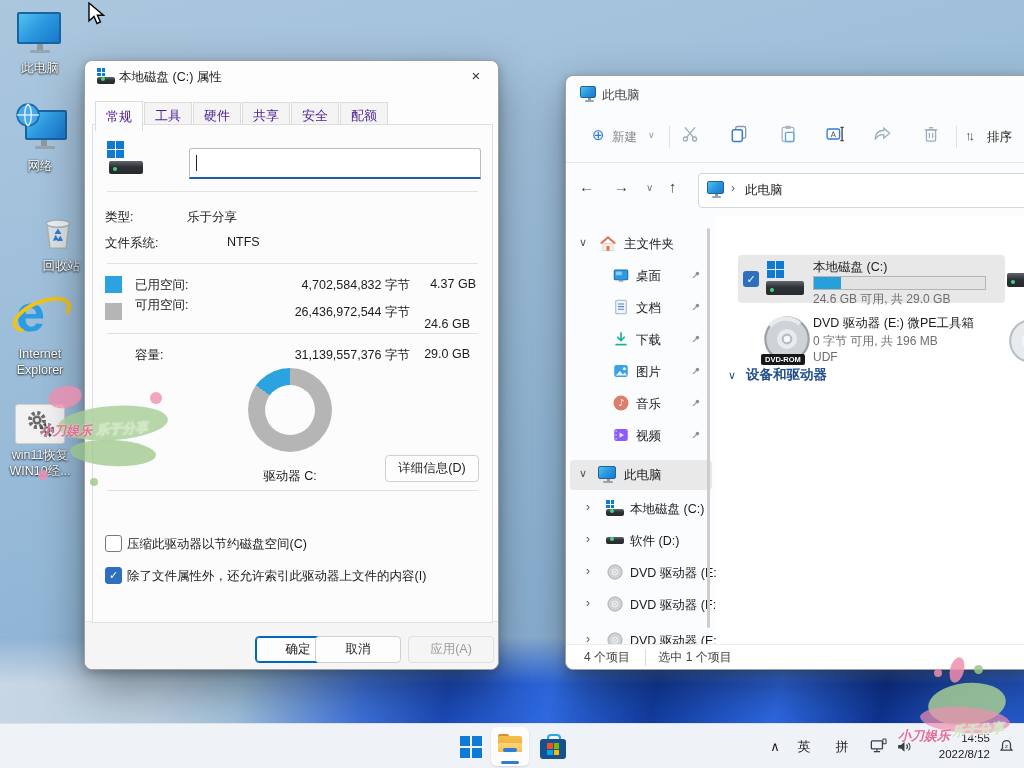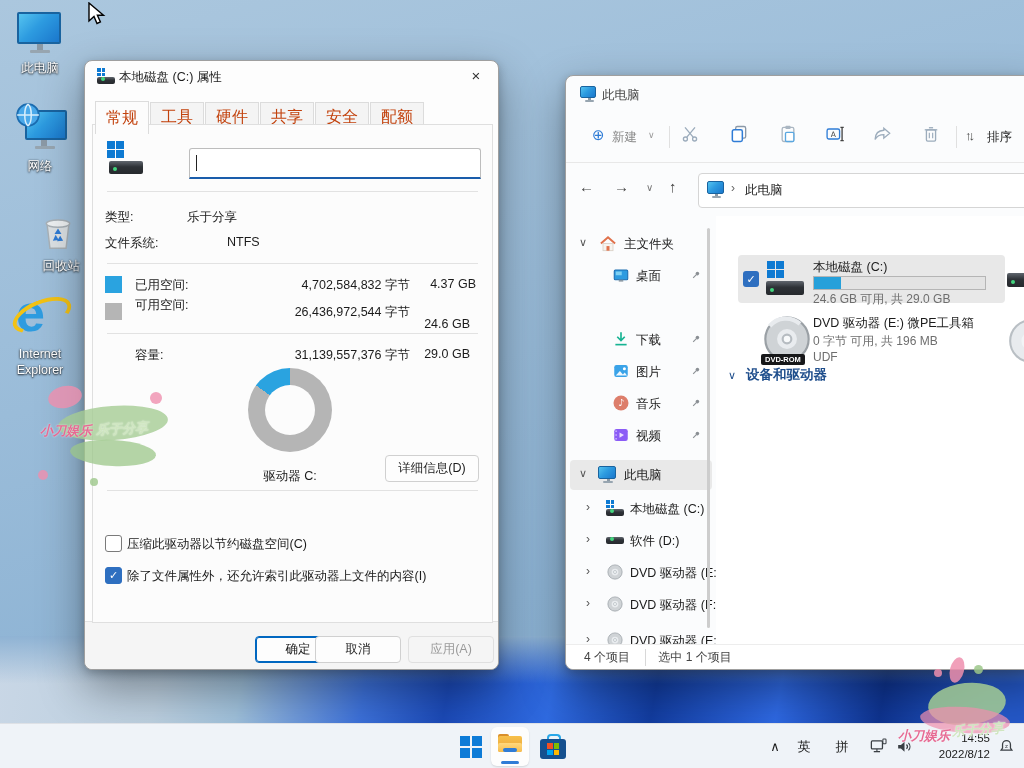--- a/index.html
+++ b/index.html
@@ -22,21 +22,21 @@
   .drivebar{display:block;background:linear-gradient(180deg,#60666e,#2e3237 45%,#26292d);border-radius:2px;position:relative;}
   .drivebar::after{content:'';position:absolute;left:4px;bottom:3px;width:4px;height:4px;border-radius:50%;background:#43d57e;}
   
   .win{position:absolute;background:#fdfdfd;border:1px solid #9f9f9f;border-radius:8px;
     box-shadow:0 18px 45px rgba(0,0,0,.38),0 3px 10px rgba(0,0,0,.22);}
   
   .dlg-title{position:absolute;left:0;top:0;right:0;height:30px;}
   .dlg-title .t{position:absolute;left:34px;top:8px;font-size:12.5px;color:#1b1b1b;}
   .dlg-close{position:absolute;right:0;top:0;width:44px;height:30px;text-align:center;line-height:30px;font-size:15px;color:#333;border-top-right-radius:8px;}
   .tabs{position:absolute;left:10px;top:40px;display:flex;align-items:flex-end;}
-  .tab{font-size:16px;color:#c2410c;padding:4px 10px 5px;background:#f4f4f4;border:1px solid #dcdcdc;border-bottom:none;margin-right:1px;}
+  .tab{font-size:13px;color:#4c1d95;padding:4px 10px 5px;background:#f4f4f4;border:1px solid #dcdcdc;border-bottom:none;margin-right:1px;}
   .tab.active{background:#fcfcfc;padding-top:6px;position:relative;z-index:2;margin-bottom:-1px;}
   .page{position:absolute;left:7px;top:63px;width:399px;height:497px;background:#fcfcfc;border:1px solid #dfdfdf;z-index:1;}
   .sep{position:absolute;left:14px;right:14px;height:1px;background:#e2e2e2;}
   .flabel{position:absolute;font-size:12.5px;color:#1b1b1b;white-space:nowrap;}
   .fval{position:absolute;font-size:12.5px;color:#1b1b1b;white-space:nowrap;}
   .rnum{position:absolute;font-size:12.5px;color:#1b1b1b;white-space:nowrap;text-align:right;}
   .sq{position:absolute;width:17px;height:17px;}
   .nm-input{position:absolute;left:96px;top:23px;width:290px;height:28px;background:#fff;border:1px solid #bdbdbd;border-bottom:2px solid #1a5dab;border-radius:3px 3px 0 0;}
   .caret{position:absolute;left:6px;top:6px;width:1px;height:16px;background:#222;}
   .donut{position:absolute;left:155px;top:243px;width:84px;height:84px;border-radius:50%;
@@ -130,20 +130,34 @@
   </div>
 
   <div class="dicon" style="left:0;top:288px;">
     <span style="position:relative;display:inline-block;width:56px;height:52px;">
       <span style="position:absolute;left:4px;top:0;font-size:52px;font-weight:700;color:#2e9ce0;line-height:50px;">e</span>
       <span style="position:absolute;left:-1px;top:12px;width:54px;height:22px;border:4px solid #f3c214;border-radius:50%;transform:rotate(-22deg);border-bottom-color:transparent;"></span>
     </span>
     <span class="lbl">Internet Explorer</span>
   </div>
 
+  <div class="dicon" style="left:0;top:404px;">
+    <span style="display:inline-block;width:48px;height:38px;background:#f2f2f2;border:1px solid #cfcfcf;border-radius:3px;position:relative;">
+      <svg width="46" height="36" viewBox="0 0 46 36">
+        <circle cx="20" cy="15" r="7" fill="none" stroke="#6b6b6b" stroke-width="4" stroke-dasharray="3 2.5"></circle>
+        <circle cx="20" cy="15" r="4.5" fill="#6b6b6b"></circle>
+          <circle cx="20" cy="15" r="2" fill="#f2f2f2"></circle>
+        <circle cx="30" cy="25" r="5.5" fill="none" stroke="#4d4d4d" stroke-width="3.4" stroke-dasharray="2.4 2"></circle>
+        <circle cx="30" cy="25" r="3.4" fill="#4d4d4d"></circle>
+          <circle cx="30" cy="25" r="1.5" fill="#f2f2f2"></circle>
+      </svg>
+    </span>
+    <span class="lbl">win11恢复</span>
+    <span class="lbl" style="margin-top:0;">WIN10经...</span>
+  </div>
 
   <svg class="cursor" style="left:86px;top:2px;" width="22" height="24" viewBox="0 0 22 24">
     <path d="M3 1 L3 19 L8 14.5 L11 21.5 L14.4 20 L11.4 13.2 L17.5 13.2 Z" fill="#fff" stroke="#000" stroke-width="1.4"></path>
   </svg>
 
   <div class="win" style="left:84px;top:60px;width:413px;height:608px;z-index:20;">
     <div class="dlg-title">
       <span style="position:absolute;left:12px;top:7px;width:18px;height:16px;">
         <span class="winlogo" style="position:absolute;left:0;top:0;width:8px;height:8px;">
             <i></i>
@@ -314,20 +328,33 @@
             <rect x="9" y="17" width="6" height="2.5" fill="#8b99a5"></rect>
           </svg>
         <span class="sb-lbl" style="left:70px;">桌面</span>
         <svg class="pin" width="12" height="12" viewBox="0 0 24 24">
             <g transform="rotate(45 12 12)">
               <circle cx="12" cy="8" r="3.6" fill="#8a8f94"></circle>
               <path d="M12 11v9" stroke="#8a8f94" stroke-width="2.2"></path>
             </g>
           </svg>
       </div>
+      <div class="sb-row" style="top:77px;">
+        <svg style="position:absolute;left:46px;top:5px;" width="18" height="18" viewBox="0 0 24 24">
+            <rect x="5" y="3" width="14" height="18" rx="1.5" fill="#eef4fb" stroke="#9fb6cc" stroke-width="1.4"></rect>
+            <path d="M8 8h8M8 11.5h8M8 15h8" stroke="#5b87c9" stroke-width="1.4"></path>
+          </svg>
+        <span class="sb-lbl" style="left:70px;">文档</span>
+        <svg class="pin" width="12" height="12" viewBox="0 0 24 24">
+            <g transform="rotate(45 12 12)">
+              <circle cx="12" cy="8" r="3.6" fill="#8a8f94"></circle>
+              <path d="M12 11v9" stroke="#8a8f94" stroke-width="2.2"></path>
+            </g>
+          </svg>
+      </div>
       <div class="sb-row" style="top:109px;">
         <svg style="position:absolute;left:46px;top:5px;" width="18" height="18" viewBox="0 0 24 24">
             <path d="M12 3v10M7 9l5 5 5-5" fill="none" stroke="#16b392" stroke-width="2.2"></path>
             <path d="M4.5 19.5h15" stroke="#16b392" stroke-width="2.2"></path>
           </svg>
         <span class="sb-lbl" style="left:70px;">下载</span>
         <svg class="pin" width="12" height="12" viewBox="0 0 24 24">
             <g transform="rotate(45 12 12)">
               <circle cx="12" cy="8" r="3.6" fill="#8a8f94"></circle>
               <path d="M12 11v9" stroke="#8a8f94" stroke-width="2.2"></path>

